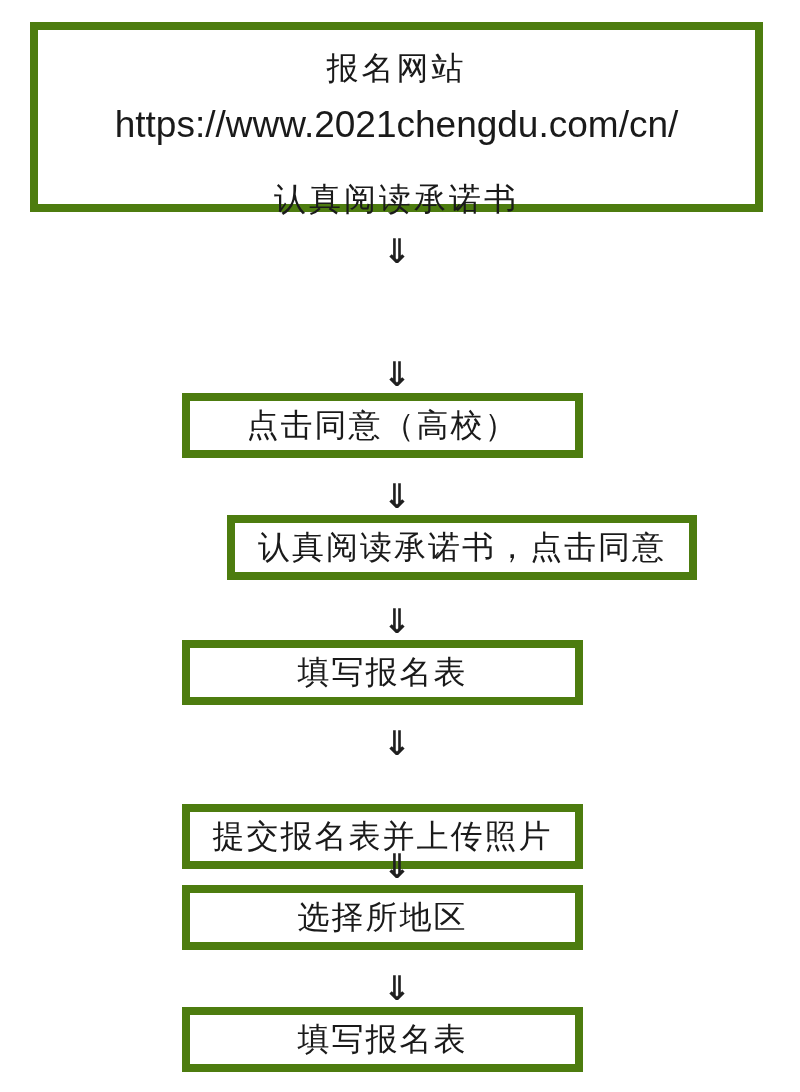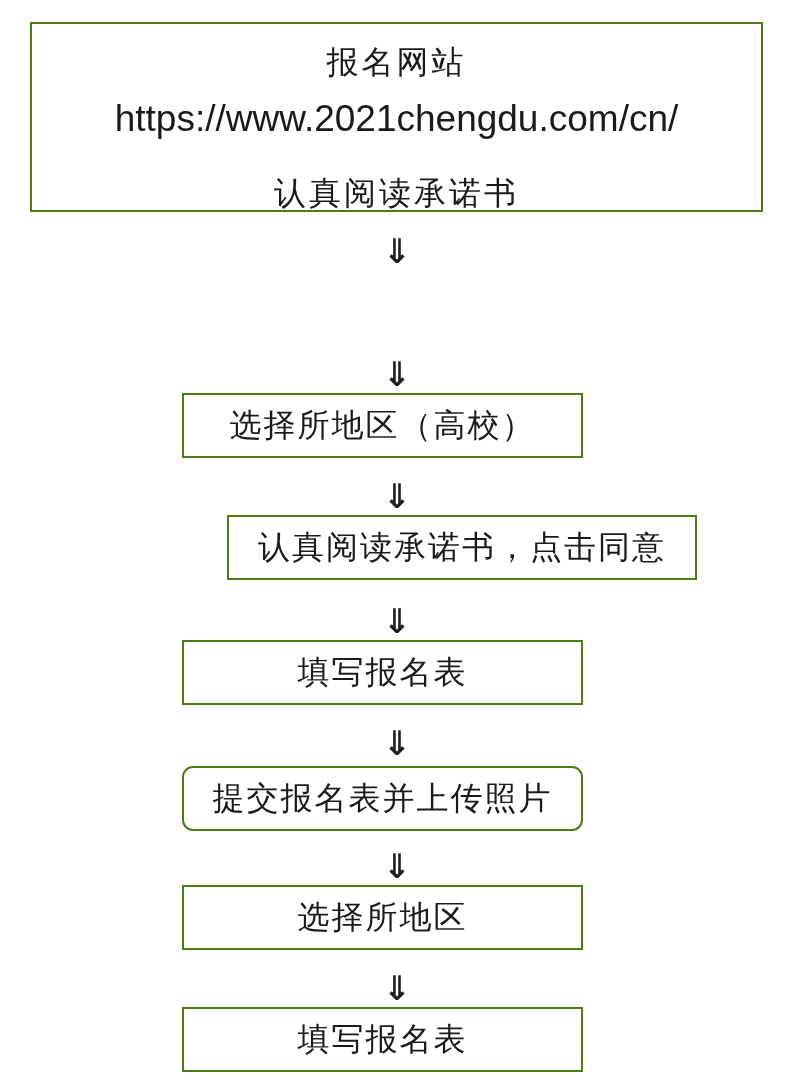--- a/index.html
+++ b/index.html
@@ -12,21 +12,21 @@
     width: 800px;
     height: 1092px;
     background: #ffffff;
     overflow: hidden;
     font-family: "Liberation Serif", "DejaVu Serif", serif;
     color: #1a1a1a;
   }
   .box {
     position: absolute;
     box-sizing: border-box;
-    border: 2px solid #4d7c0f;
+    border: 8px solid #4d7c0f;
     background: #ffffff;
     display: flex;
     align-items: center;
     justify-content: center;
     text-align: center;
   }
   .top-box {
     left: 30px;
     top: 22px;
     width: 733px;
@@ -56,21 +56,21 @@
     height: 65px;
     font-size: 32px;
     letter-spacing: 2px;
     white-space: nowrap;
   }
   .step.wide { width: 470px; margin-left: 45px; }
   .step-1 { top: 270px; }
   .step-2 { top: 393px; }
   .step-3 { top: 515px; }
   .step-4 { top: 640px; }
-  .step-5 { top: 766px; border-radius: 11px; }
+  .step-5 { top: 804px; }
   .step-6 { top: 885px; }
   .step-7 { top: 1007px; }
   .arrow {
     position: absolute;
     left: 375px;
     width: 44px;
     text-align: center;
     font-family: "DejaVu Sans", sans-serif;
     font-size: 34px;
     line-height: 1;
@@ -92,21 +92,21 @@
 
   <div class="box top-box">
     <div class="top-line top-title">报名网站</div>
     <div class="top-url">https://www.2021chengdu.com/cn/</div>
     <div class="top-line top-subtitle">认真阅读承诺书</div>
   </div>
 
   <div class="arrow arrow-1">⇓</div>
 
   <div class="arrow arrow-2">⇓</div>
-  <div class="box step step-2">选择所地区（高校）</div>
+  <div class="box step step-2">点击同意（高校）</div>
 
   <div class="arrow arrow-3">⇓</div>
   <div class="box step step-3 wide">认真阅读承诺书，点击同意</div>
 
   <div class="arrow arrow-4">⇓</div>
   <div class="box step step-4">填写报名表</div>
 
   <div class="arrow arrow-5">⇓</div>
   <div class="box step step-5">提交报名表并上传照片</div>
 

